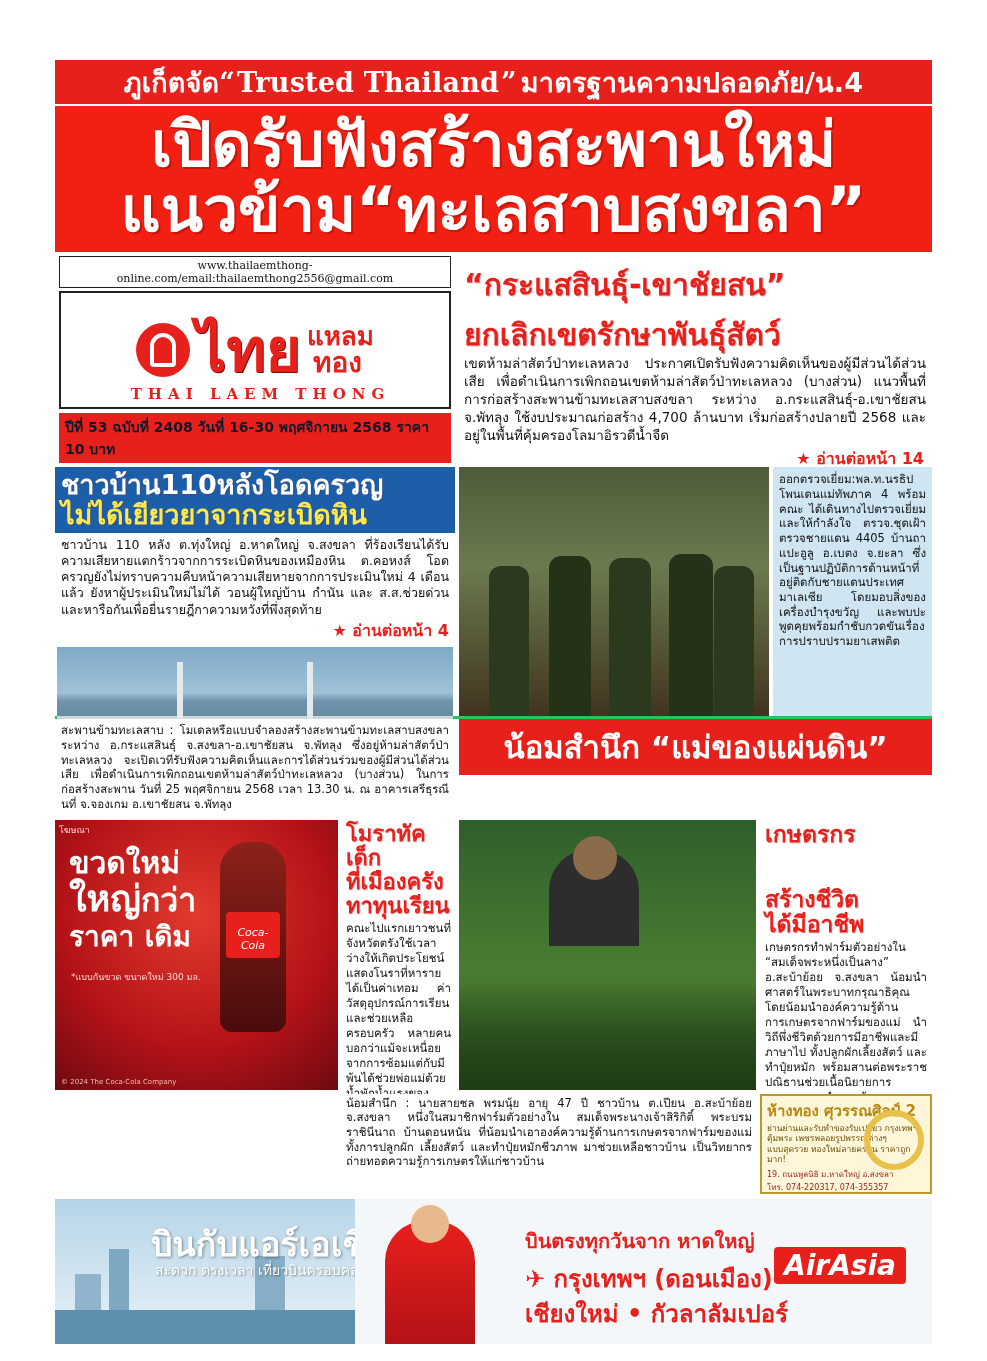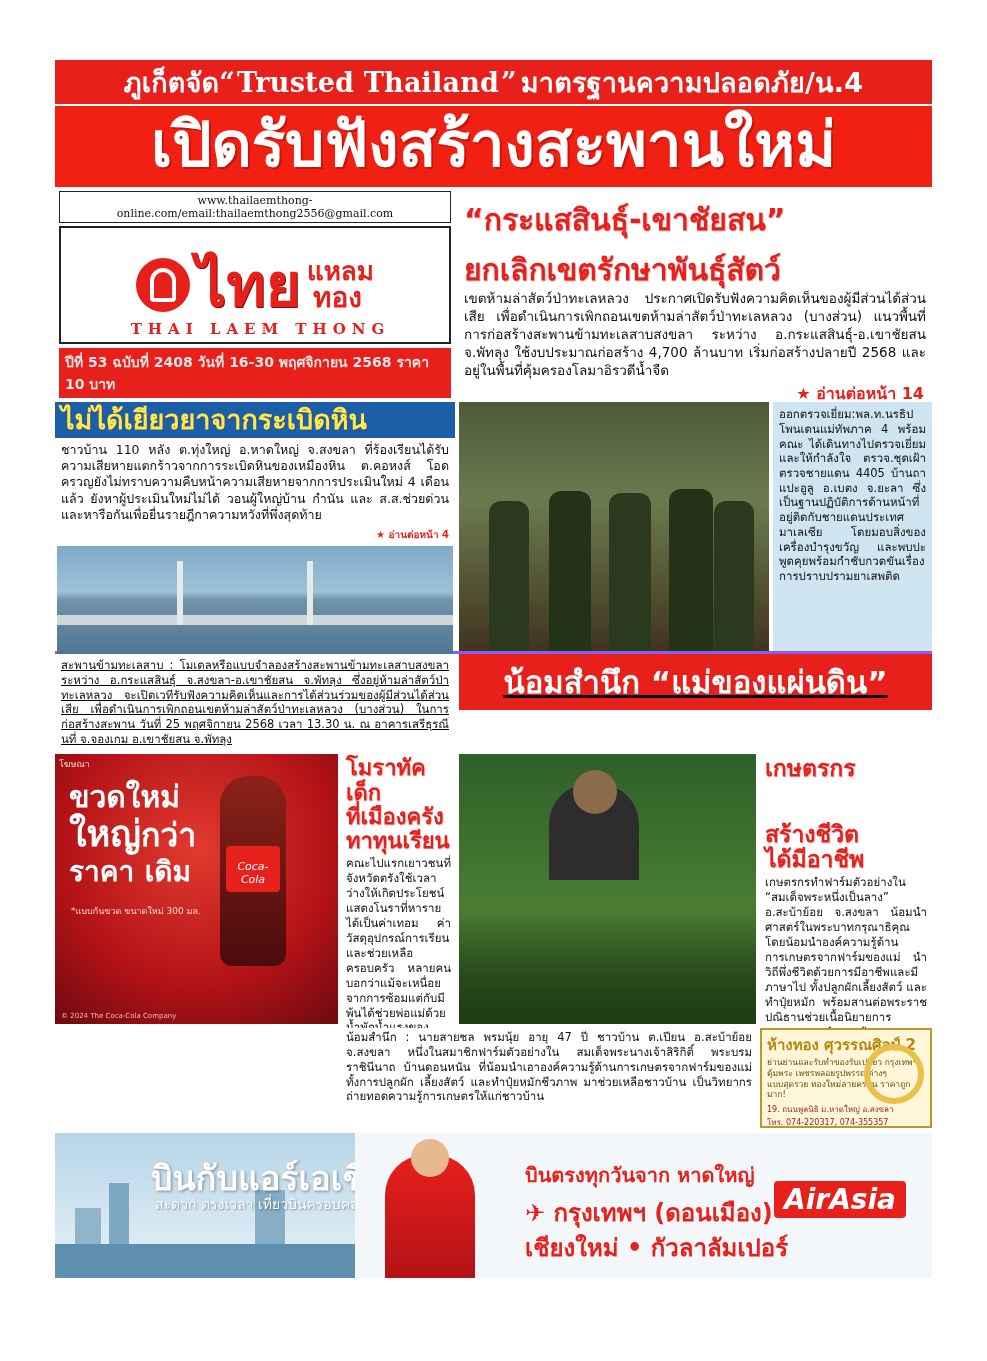--- a/index.html
+++ b/index.html
@@ -73,21 +73,21 @@
   .logo .sub1 { font-size: 26px; font-weight: bold; color: #e8201c; line-height: 1; margin-left: 6px;}
   .logo .sub2 { font-size: 28px; font-weight: bold; color: #e8201c; line-height: 1; margin-left: 12px;}
   .logo .stack { display: flex; flex-direction: column; justify-content: center; }
   .logo .eng {
     position: absolute; bottom: 4px; left: 11px; right: 0;
     text-align: center; font-size: 15px; font-weight: bold;
     letter-spacing: 6px; color: #e8201c;
     font-family: "DejaVu Serif", "Liberation Serif", serif;
   }
   .issuebar {
-    background: #e8201c; color: #e5e5e5;
+    background: #e8201c; color: #0f172a;
     margin: 4px 4px 0 4px;
     padding: 3px 6px;
     font-size: 14px; font-weight: bold;
   }
   .lead-head {
     color: #e8201c; font-weight: bold; font-size: 30px;
     line-height: 1.12; padding: 16px 6px 0 6px;
     text-shadow: 1px 1px 0 rgba(150,0,0,.25);
   }
   .lead-body {
@@ -131,20 +131,21 @@
   <div class="topbar">
     <span>ภูเก็ตจัด</span>
     <span class="serif">“</span>
     <span class="serif" style="padding:0 2px;">Trusted Thailand</span>
     <span class="serif">”</span>
     <span style="padding-left:4px;">มาตรฐานความปลอดภัย/น.4</span>
   </div>
 
   <div class="masthead">
     <div class="line">เปิดรับฟังสร้างสะพานใหม่</div>
+    <div class="line">แนวข้าม“ทะเลสาบสงขลา”</div>
   </div>
 
   <div class="strip" style="height:212px;">
     <div class="left">
       <div class="urlbar">www.thailaemthong-online.com/email:thailaemthong2556@gmail.com</div>
       <div class="logo">
         <div style="display:flex;align-items:center;">
           <div style="width:54px;height:54px;border-radius:50%;background:#e8201c;margin-right:6px;position:relative;">
             <div style="position:absolute;left:14px;top:10px;width:26px;height:34px;border:4px solid #fff;border-radius:13px 13px 4px 4px;"></div>
           </div>
@@ -165,25 +166,26 @@
       <div style="text-align:right;padding:2px 8px 0 0;">
         <span class="more">★ อ่านต่อหน้า 14</span>
       </div>
     </div>
   </div>
 
   <div class="row" style="height:252px;border-top:3px solid #fff;">
 
     <div class="cell" style="width:400px;">
       <div style="background:#1c5fa8;padding:3px 6px;">
+        <div class="redhead" style="color:#fff;font-size:27px;">ชาวบ้าน110หลังโอดครวญ</div>
         <div class="redhead" style="color:#ffe94a;font-size:27px;">ไม่ได้เยียวยาจากระเบิดหิน</div>
       </div>
       <div class="body-sm" style="padding:4px 6px 0 6px;">ชาวบ้าน 110 หลัง ต.ทุ่งใหญ่ อ.หาดใหญ่ จ.สงขลา ที่ร้องเรียนได้รับความเสียหายแตกร้าวจากการระเบิดหินของเหมืองหิน ต.คอหงส์ โอดครวญยังไม่ทราบความคืบหน้าความเสียหายจากการประเมินใหม่ 4 เดือนแล้ว ยังหาผู้ประเมินใหม่ไม่ได้ วอนผู้ใหญ่บ้าน กำนัน และ ส.ส.ช่วยด่วน และหารือกันเพื่อยื่นรายฎีกาความหวังที่พึ่งสุดท้าย</div>
       <div style="text-align:right;padding:0 6px;">
-        <span class="more" style="font-size:10px;margin-left:45px;">★ อ่านต่อหน้า 4</span>
+        <span class="more" style="font-size:16px;margin-left:45px;">★ อ่านต่อหน้า 4</span>
       </div>
       <div class="photo bridge" style="height:120px;margin:4px 2px 0 2px;">
         <div class="deck"></div>
         <div class="pylon" style="left:120px;"></div>
         <div class="pylon" style="left:250px;"></div>
       </div>
     </div>
 
     <div class="cell photo troops" style="width:310px;margin-left:4px;">
       <div style="position:absolute;left:30px;bottom:0;width:40px;height:150px;background:#2b3a1f;border-radius:12px 12px 0 0;"></div>
@@ -191,21 +193,21 @@
       <div style="position:absolute;left:150px;bottom:0;width:42px;height:158px;background:#2b3a1f;border-radius:12px 12px 0 0;"></div>
       <div style="position:absolute;left:210px;bottom:0;width:44px;height:162px;background:#243318;border-radius:12px 12px 0 0;"></div>
       <div style="position:absolute;left:255px;bottom:0;width:40px;height:150px;background:#2b3a1f;border-radius:12px 12px 0 0;"></div>
     </div>
 
     <div class="cell" style="flex:1;margin-left:4px;background:#cfe6f2;padding:5px 6px;">
       <div class="cap">ออกตรวจเยี่ยม:พล.ท.นรธิป โพนเดนแม่ทัพภาค 4 พร้อมคณะ ได้เดินทางไปตรวจเยี่ยมและให้กำลังใจ ตรวจ.ชุดเฝ้าตรวจชายแดน 4405 บ้านถาแปะอูลู อ.เบตง จ.ยะลา ซึ่งเป็นฐานปฏิบัติการด้านหน้าที่อยู่ติดกับชายแดนประเทศมาเลเซีย โดยมอบสิ่งของเครื่องบำรุงขวัญ และพบปะพูดคุยพร้อมกำชับกวดขันเรื่องการปราบปรามยาเสพติด</div>
     </div>
   </div>
 
-  <div class="row" style="border-top:3px solid #8b5cf6;text-decoration:underline;">
+  <div class="row" style="border-top:3px solid #22c55e;">
     <div class="cell" style="width:400px;padding:4px 6px;background:#fff;">
       <div class="cap">สะพานข้ามทะเลสาบ : โมเดลหรือแบบจำลองสร้างสะพานข้ามทะเลสาบสงขลา ระหว่าง อ.กระแสสินธุ์ จ.สงขลา-อ.เขาชัยสน จ.พัทลุง ซึ่งอยู่ห้ามล่าสัตว์ป่าทะเลหลวง จะเปิดเวทีรับฟังความคิดเห็นและการได้ส่วนร่วมของผู้มีส่วนได้ส่วนเสีย เพื่อดำเนินการเพิกถอนเขตห้ามล่าสัตว์ป่าทะเลหลวง (บางส่วน) ในการก่อสร้างสะพาน วันที่ 25 พฤศจิกายน 2568 เวลา 13.30 น. ณ อาคารเสรีธุรณีนที่ จ.จองเกม อ.เขาชัยสน จ.พัทลุง</div>
     </div>
     <div class="cell" style="flex:1;margin-left:4px;background:#e8201c;display:flex;align-items:center;justify-content:center;height:56px;">
       <span style="color:#fff;font-size:31px;font-weight:bold;">น้อมสำนึก “แม่ของแผ่นดิน”</span>
     </div>
   </div>
 
   <div class="row" style="margin-top:4px;height:270px;">
 

